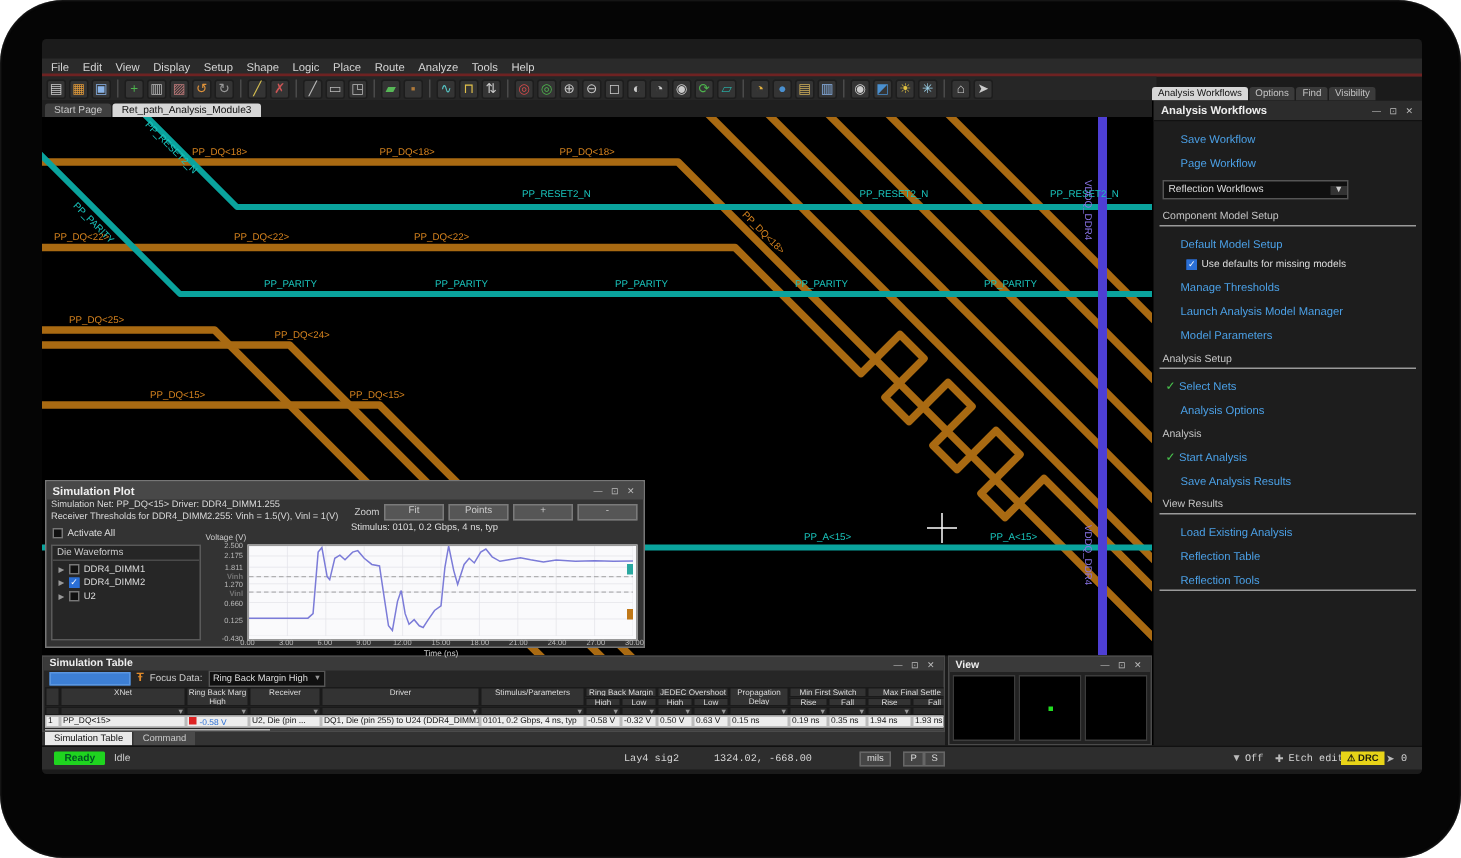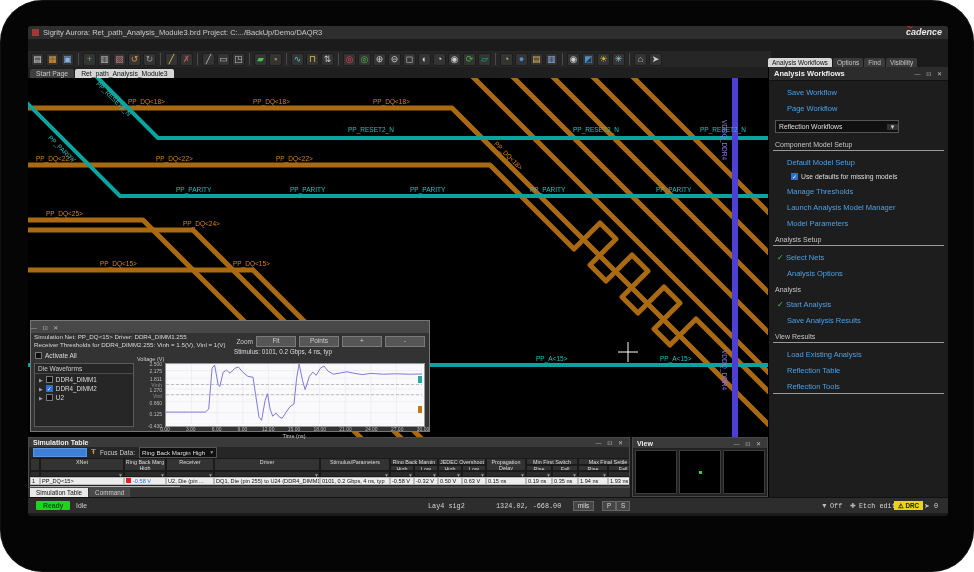--- a/index.html
+++ b/index.html
@@ -113,26 +113,35 @@
   #drcbadge{position:absolute;top:2.5px;background:#e8d418;color:#221;font-size:6.3px;font-weight:bold;
     padding:0 4px;line-height:9px;}
   .staticon{position:absolute;top:4px;color:#bbb;font-size:6.8px;}
 </style>
 </head>
 <body>
 
 <div id="bezel">
   <div id="screen">
 
-    <div class="abs" id="titlebar">
-      <span id="titleicon"></span>
-      <span>Sigrity Aurora: Ret_path_Analysis_Module3.brd   Project: C:.../BackUp/Demo/DAQR3</span>
-      <span id="brand"><i>~</i><span>cadence</span></span>
-    </div>
-
+
+    <div class="abs" id="menubar">
+        <span class="menuitem">File</span>
+        <span class="menuitem">Edit</span>
+        <span class="menuitem">View</span>
+        <span class="menuitem">Display</span>
+        <span class="menuitem">Setup</span>
+        <span class="menuitem">Shape</span>
+        <span class="menuitem">Logic</span>
+        <span class="menuitem">Place</span>
+        <span class="menuitem">Route</span>
+        <span class="menuitem">Analyze</span>
+        <span class="menuitem">Tools</span>
+        <span class="menuitem">Help</span>
+      </div>
     <div class="abs" id="toolbar">
         <span class="tbicon" style="color: rgb(204, 204, 204);">▤</span>
         <span class="tbicon" style="color: rgb(224, 154, 58);">▦</span>
         <span class="tbicon" style="color: rgb(138, 180, 232);">▣</span>
         <span class="tbsep"></span>
         <span class="tbicon" style="color: rgb(77, 179, 77);">+</span>
         <span class="tbicon" style="color: rgb(187, 187, 187);">▥</span>
         <span class="tbicon" style="color: rgb(192, 122, 122);">▨</span>
         <span class="tbicon" style="color: rgb(224, 147, 58);">↺</span>
         <span class="tbicon" style="color: rgb(154, 154, 154);">↻</span>
@@ -274,20 +283,21 @@
           <hr class="dockrule">
           <div class="docklink">Load Existing Analysis</div>
           <div class="docklink">Reflection Table</div>
           <div class="docklink">Reflection Tools</div>
           <hr class="dockrule">
         </div>
     </div>
 
     <div class="abs" id="plotwin">
       <div id="plottitle">
+        <b>Simulation Plot</b>
         <span class="winbtns">— ⊡ ✕</span>
       </div>
       <div class="plotinfo">Simulation Net: PP_DQ&lt;15&gt;   Driver: DDR4_DIMM1.255</div>
       <div class="plotinfo">Receiver Thresholds for DDR4_DIMM2.255: Vinh = 1.5(V), Vinl = 1(V)</div>
       <div id="zoomrow">
         <span>Zoom</span>
       <span class="zbtn">Fit</span>
           <span class="zbtn">Points</span>
           <span class="zbtn">+</span>
           <span class="zbtn">-</span>
@@ -461,22 +471,22 @@
     </div>
 
     <div class="abs" id="bottomtabs">
         <span class="btab active">Simulation Table</span>
         <span class="btab">Command</span>
       </div>
 
     <div class="abs" id="statusbar">
       <span id="ready">Ready</span>
       <span id="idle">Idle</span>
-      <span class="stattext" style="left:400px">Lay4 sig2</span>
-      <span class="stattext" style="left:468px">1324.02, -668.00</span>
+      <span class="stattext" style="left:388px">Lay4 sig2</span>
+      <span class="stattext" style="left:448px">1324.02, -668.00</span>
       <span class="statbtn" style="left:545px">mils</span>
       <span class="statbtn" style="left:574px">P</span>
       <span class="statbtn" style="left:588px">S</span>
       <span class="staticon" style="left:793px">▼</span>
       <span class="stattext" style="left:802px">Off</span>
       <span class="staticon" style="left:822px">✚</span>
       <span class="stattext" style="left:831px">Etch edit</span>
       <span id="drcbadge" style="left:866px">⚠ <span>DRC</span></span>
       <span class="staticon" style="left:896px">➤</span>
       <span class="stattext" style="left:906px">0</span>

